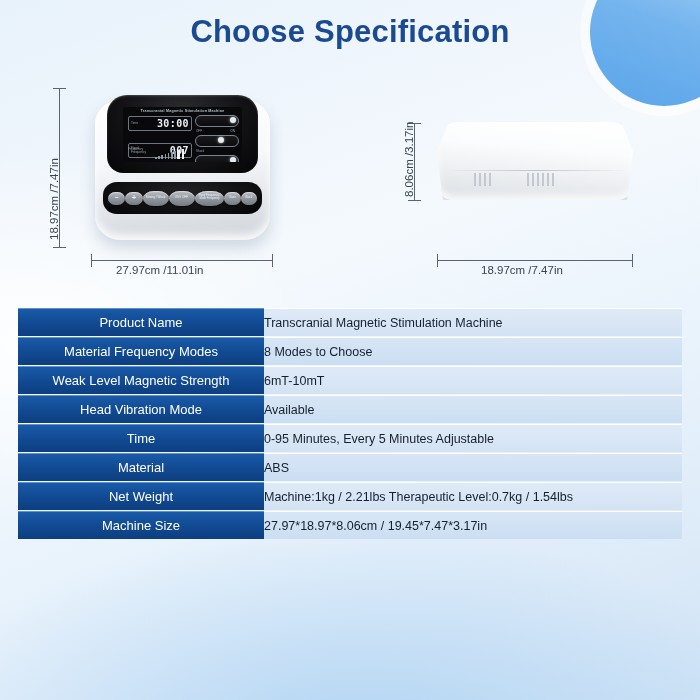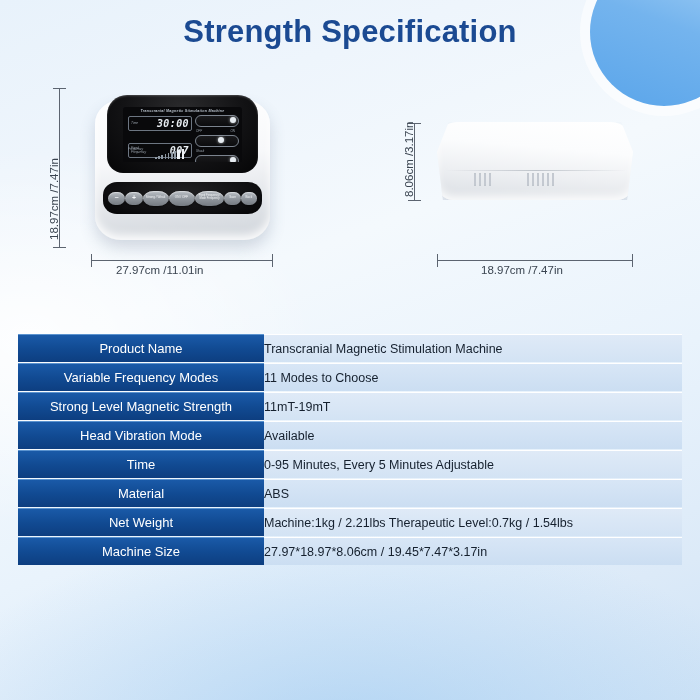--- a/index.html
+++ b/index.html
@@ -54,21 +54,21 @@
     box-shadow:0 8px 16px rgba(60,80,110,.20), inset 0 -5px 9px rgba(255,255,255,.9);
   }
   .df-panel{
     position:absolute;left:12px;top:3px;width:151px;height:78px;
     border-radius:20px 20px 16px 16px;
     background:radial-gradient(ellipse at 50% 20%, #2b2b2d 0%, #131315 55%, #050506 100%);
     box-shadow:inset 0 1px 2px rgba(255,255,255,.22);
   }
   .df-lcd{
     position:absolute;left:16px;top:12px;width:119px;height:55px;
-    background:#09090b;border-radius:3px;overflow:hidden;font-style:italic;
+    background:#09090b;border-radius:3px;overflow:hidden;
   }
   .lcd-title{
     position:absolute;top:2px;left:0;width:100%;text-align:center;
     font-size:3.6px;color:#b9c2cc;letter-spacing:.25px;font-weight:bold;
   }
   .lcd-row{
     position:absolute;left:5px;width:62px;height:13px;
     border:.6px solid #6d7682;border-radius:2px;
     display:flex;align-items:center;
   }
@@ -136,21 +136,21 @@
     background:linear-gradient(90deg,rgba(150,158,168,0),rgba(150,158,168,.55),rgba(150,158,168,0));
   }
   .vents{position:absolute;top:66%;display:flex;gap:3px;}
   .vents i{display:block;width:2px;height:13px;border-radius:1px;background:#c9ced5;box-shadow:inset 0 0 1px #9aa1aa;}
   .vents.v1{left:19%;}
   .vents.v2{left:46%;}
 
   
   .spec{
     position:absolute;left:18px;top:307px;width:664px;
-    border-collapse:separate;border-spacing:0 1px;margin-top:26px;
+    border-collapse:separate;border-spacing:0 1px;
   }
   .spec td{padding:0;vertical-align:middle;}
   .k{
     width:246px;height:27px;
     background:linear-gradient(180deg,#1a5aa8 0%,#114a92 52%,#0d3e80 100%);
     color:#ffffff;font-size:13px;text-align:center;
     border-top:1px solid #5b93cf;
   }
   .v{
     height:27px;
@@ -162,21 +162,21 @@
   tr:nth-child(even) .v{
     background:linear-gradient(180deg,#d8e6f6 0%,#cbdef2 100%);
   }
 </style>
 </head>
 <body>
 
 <div class="bg-wash"></div>
 <div class="corner-circle"></div>
 
-<div class="title">Strength Specification</div>
+<div class="title">Choose Specification</div>
 
 <div class="stage">
 
   <div class="dim-line-v" style="left:59px;top:8px;height:160px;"></div>
   <div class="cap" style="left:53px;top:8px;width:13px;height:1px;"></div>
   <div class="cap" style="left:53px;top:167px;width:13px;height:1px;"></div>
   <div class="dim-text vert" style="left:48px;top:160px;">18.97cm /7.47in</div>
 
   <div class="dim-line-h" style="left:91px;top:180px;width:182px;"></div>
   <div class="cap" style="left:91px;top:174px;width:1px;height:13px;"></div>
@@ -277,26 +277,26 @@
   </div>
 </div>
 
 <table class="spec">
   <tbody>
     <tr>
         <td class="k">Product Name</td>
         <td class="v">Transcranial Magnetic Stimulation Machine</td>
       </tr>
     <tr>
-        <td class="k">Variable Frequency Modes</td>
-        <td class="v">11 Modes to Choose</td>
-      </tr>
-    <tr>
-        <td class="k">Strong Level Magnetic Strength</td>
-        <td class="v">11mT-19mT</td>
+        <td class="k">Material Frequency Modes</td>
+        <td class="v">8 Modes to Choose</td>
+      </tr>
+    <tr>
+        <td class="k">Weak Level Magnetic Strength</td>
+        <td class="v">6mT-10mT</td>
       </tr>
     <tr>
         <td class="k">Head Vibration Mode</td>
         <td class="v">Available</td>
       </tr>
     <tr>
         <td class="k">Time</td>
         <td class="v">0-95 Minutes, Every 5 Minutes Adjustable</td>
       </tr>
     <tr>

